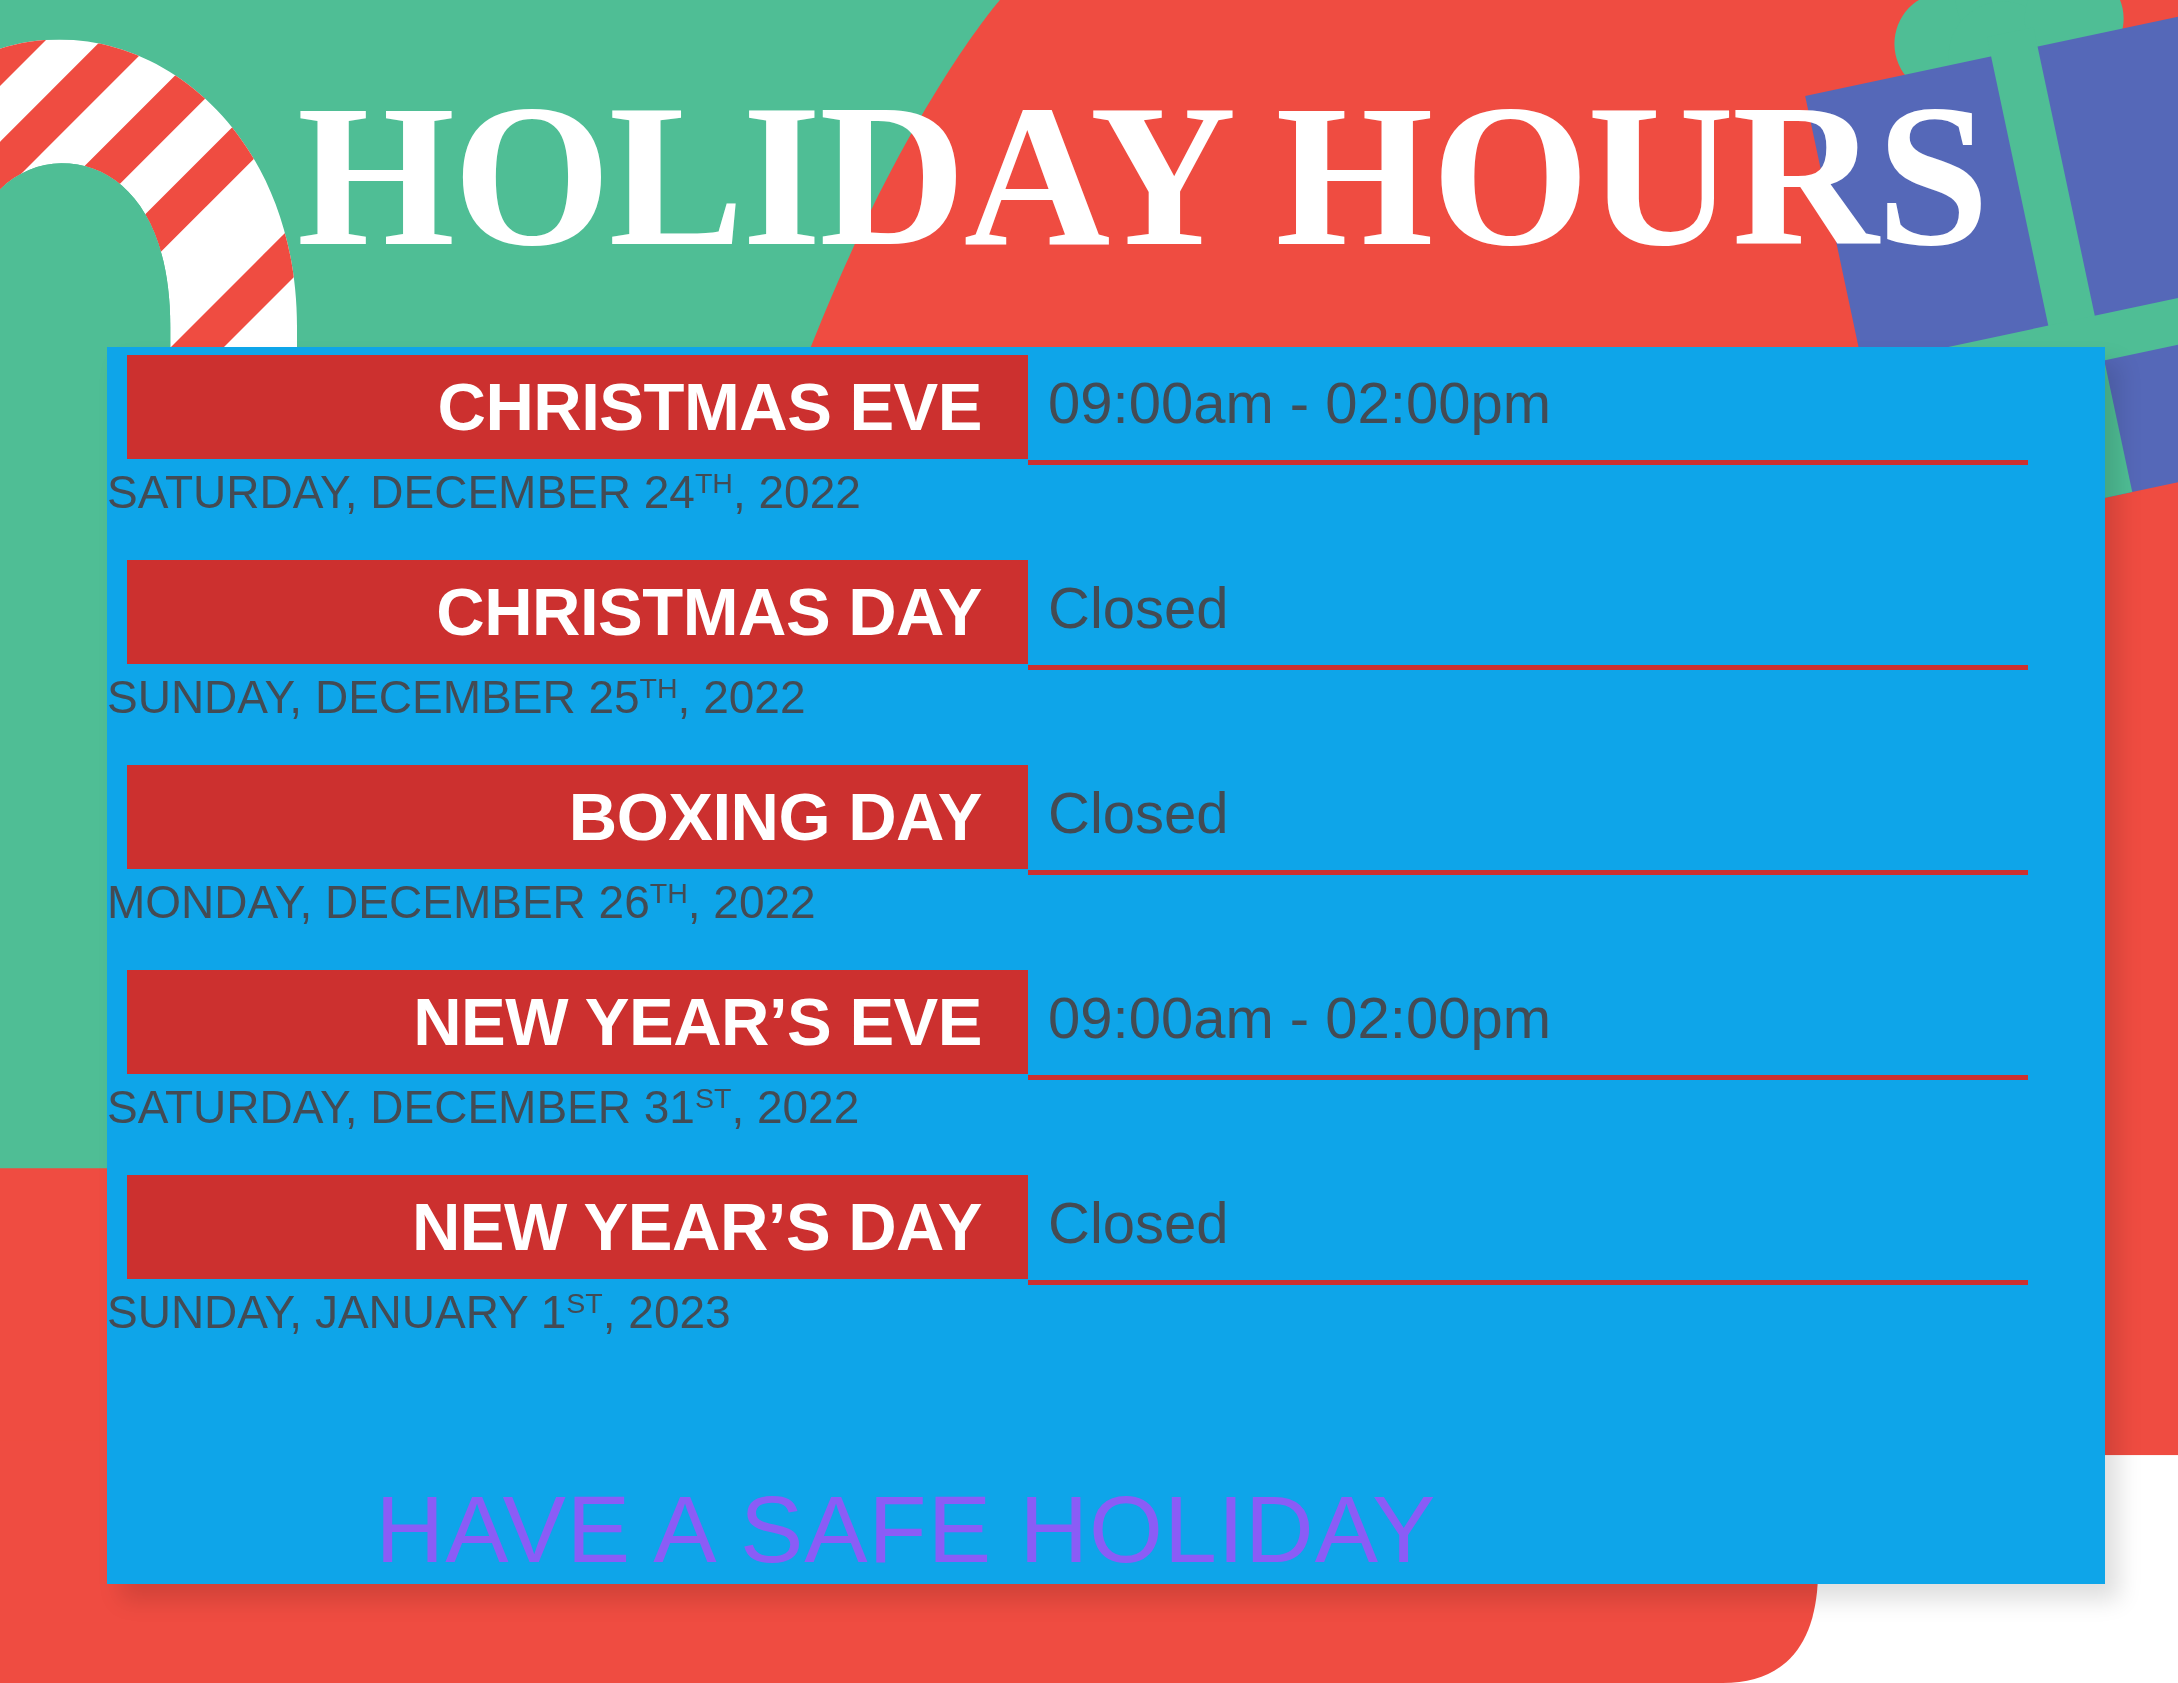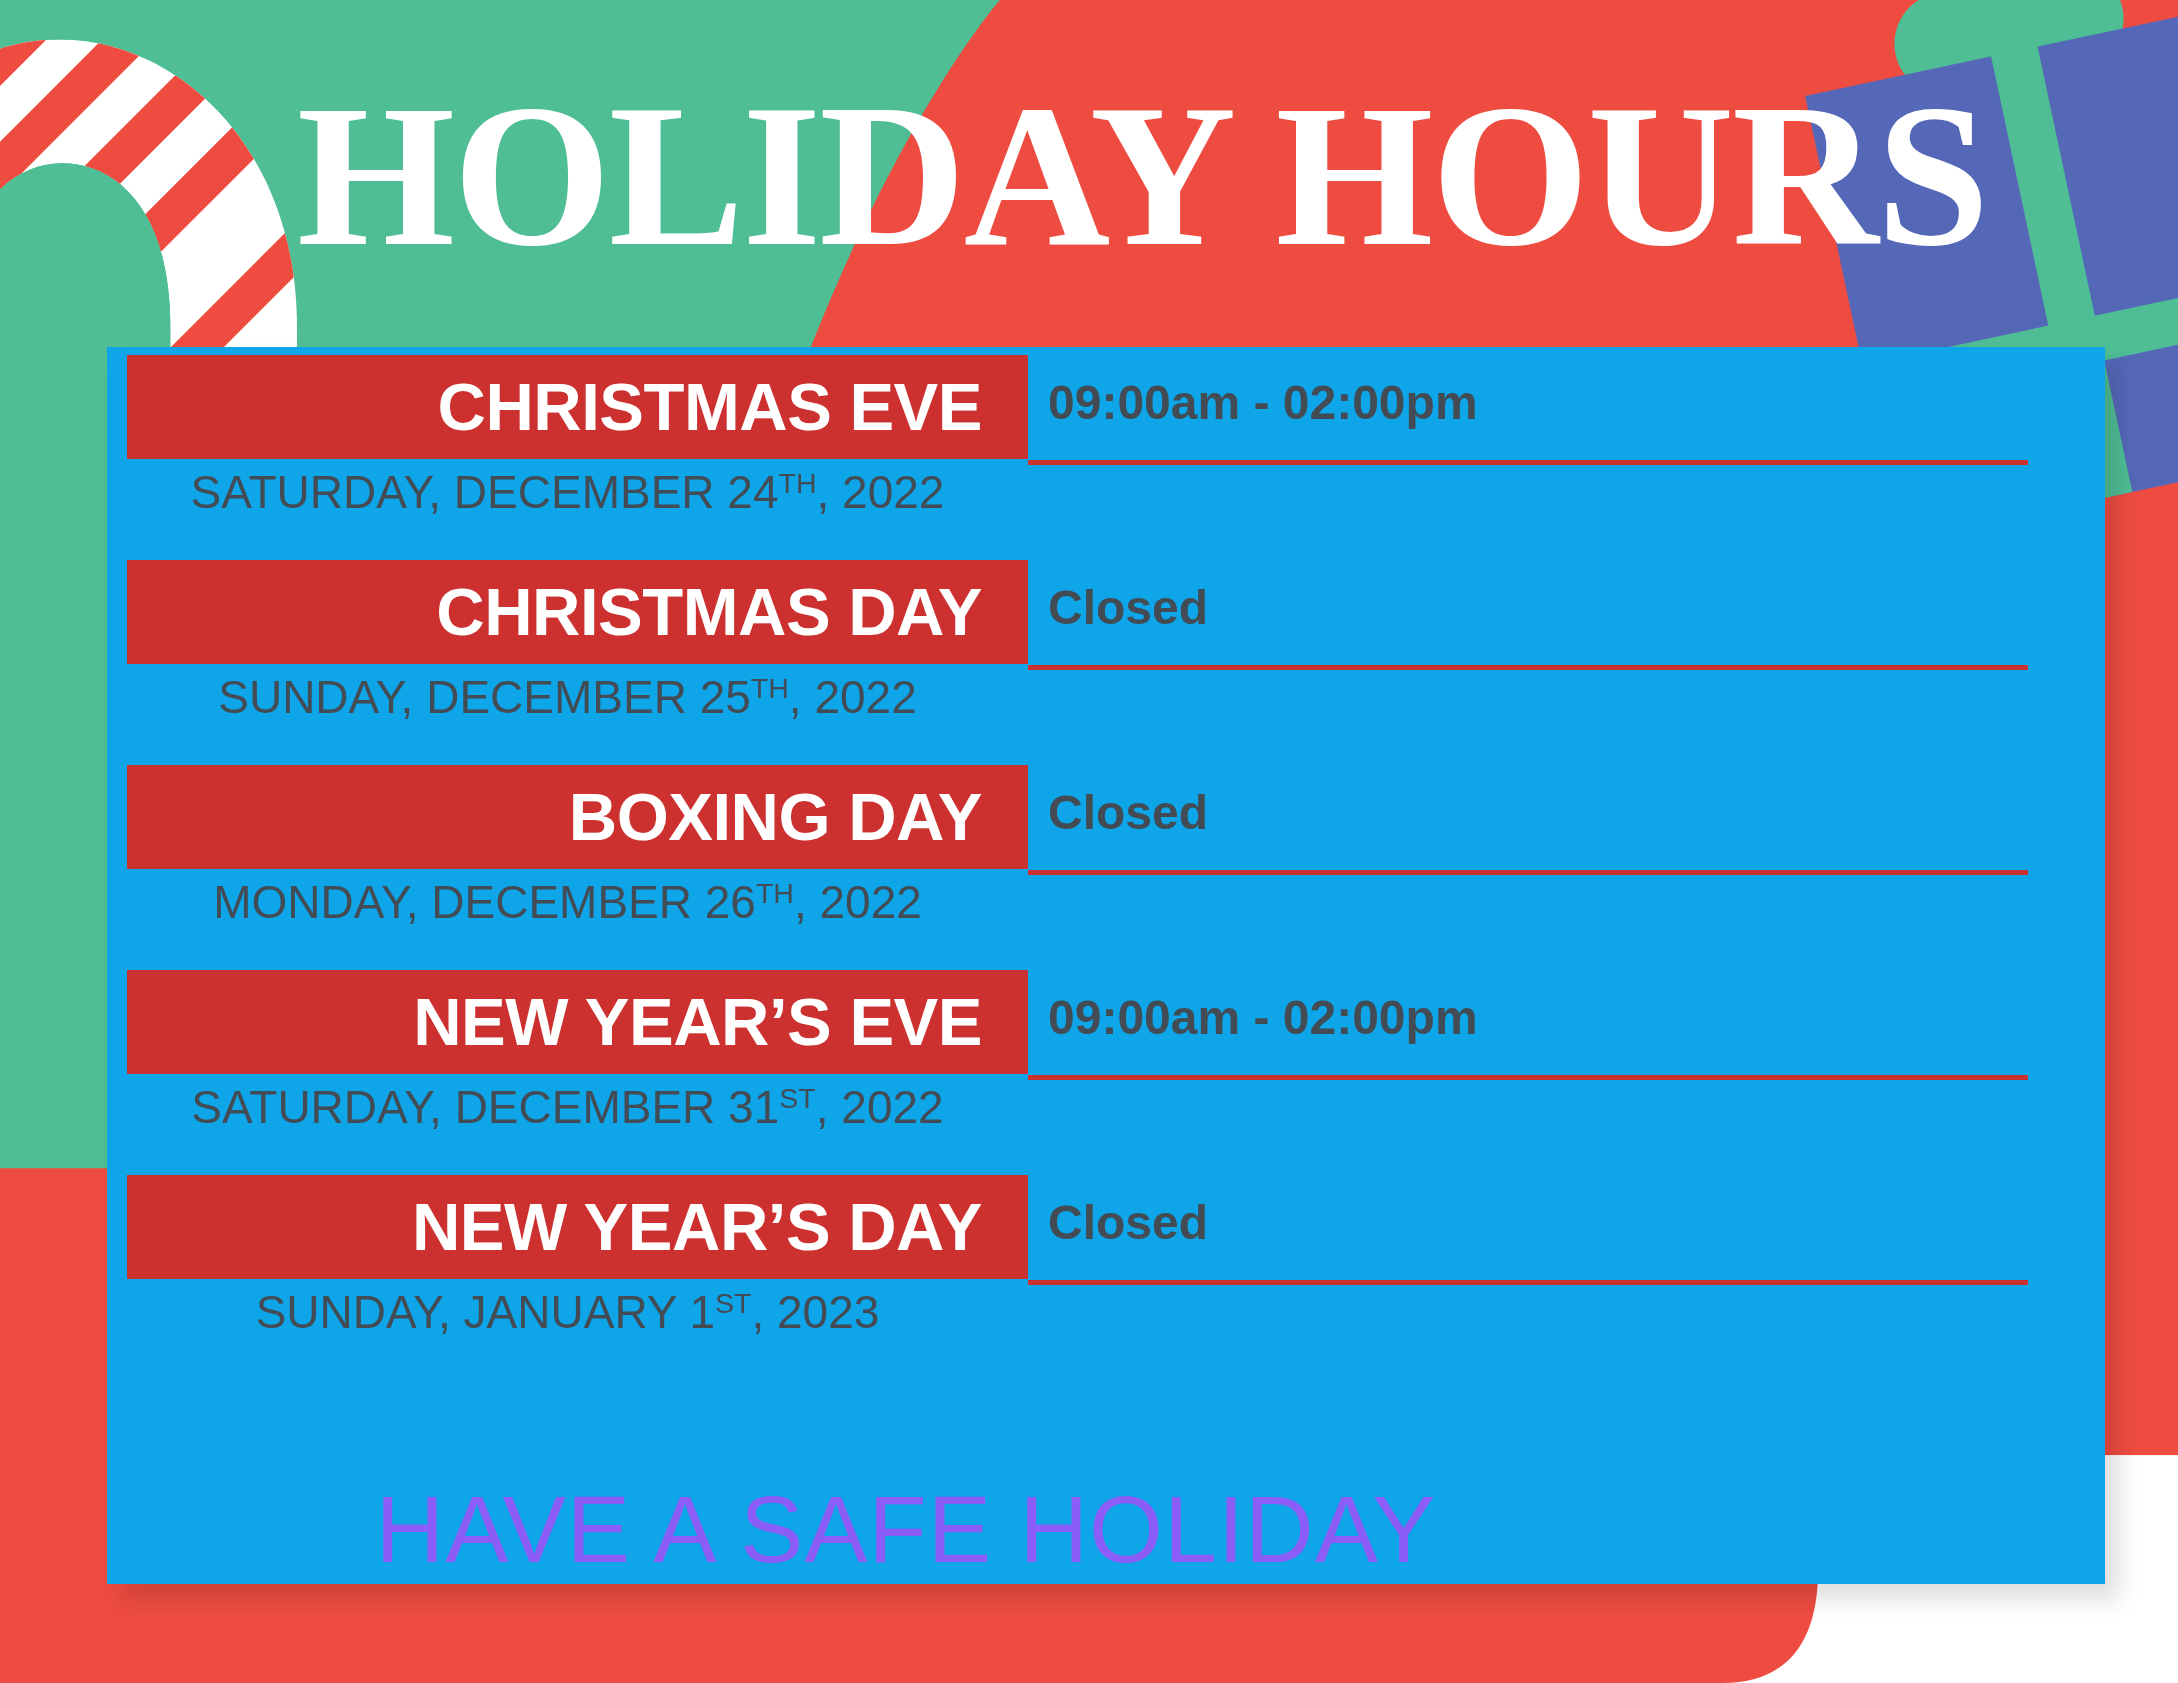--- a/index.html
+++ b/index.html
@@ -89,21 +89,20 @@
     font-weight: bold;
     white-space: nowrap;
     letter-spacing: -0.5px;
   }
 
   .date-text {
     position: absolute;
     left: 0;
     top: 119px;
     width: 921px;
-    text-align: center;
     color: #434B54;
     font-size: 46px;
     line-height: 53px;
     font-weight: normal;
     white-space: nowrap;
     letter-spacing: 0px;
   }
   .date-text sup {
     font-size: 0.62em;
     vertical-align: 0.52em;
@@ -116,23 +115,23 @@
     top: 0;
     width: 1000px;
     height: 113px;
     border-bottom: 5px solid #CC302F;
   }
   .hours-text {
     position: absolute;
     left: 20px;
     top: 10px;
     color: #434B54;
-    font-size: 48px;
+    font-size: 58px;
     line-height: 91px;
-    font-weight: bold;
+    font-weight: normal;
     white-space: nowrap;
   }
 
   
   .footer {
     position: absolute;
     left: 0;
     top: 1475px;
     width: 1812px;
     text-align: center;

